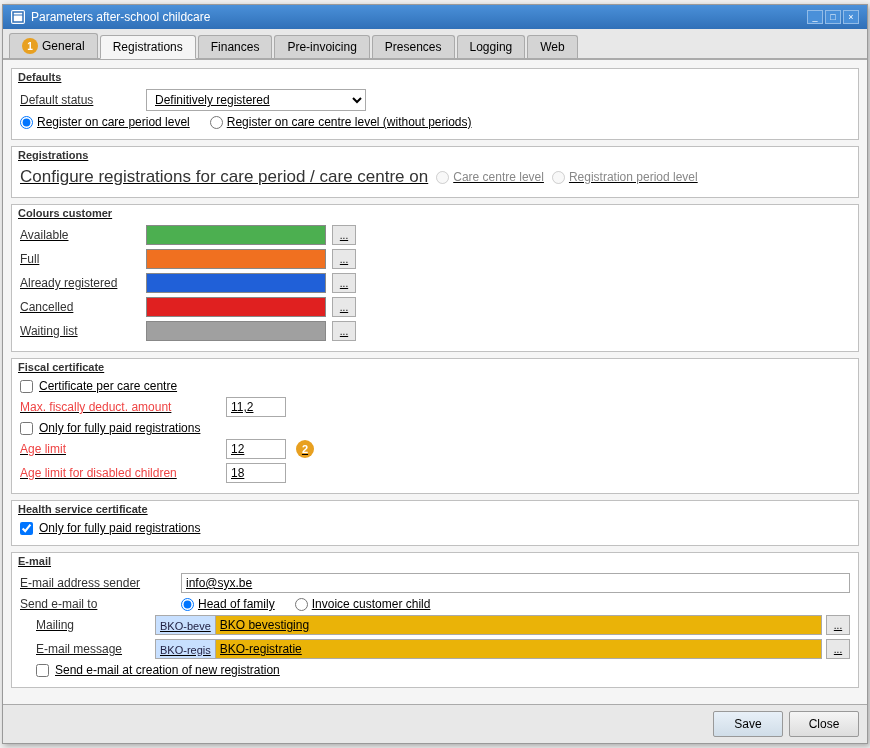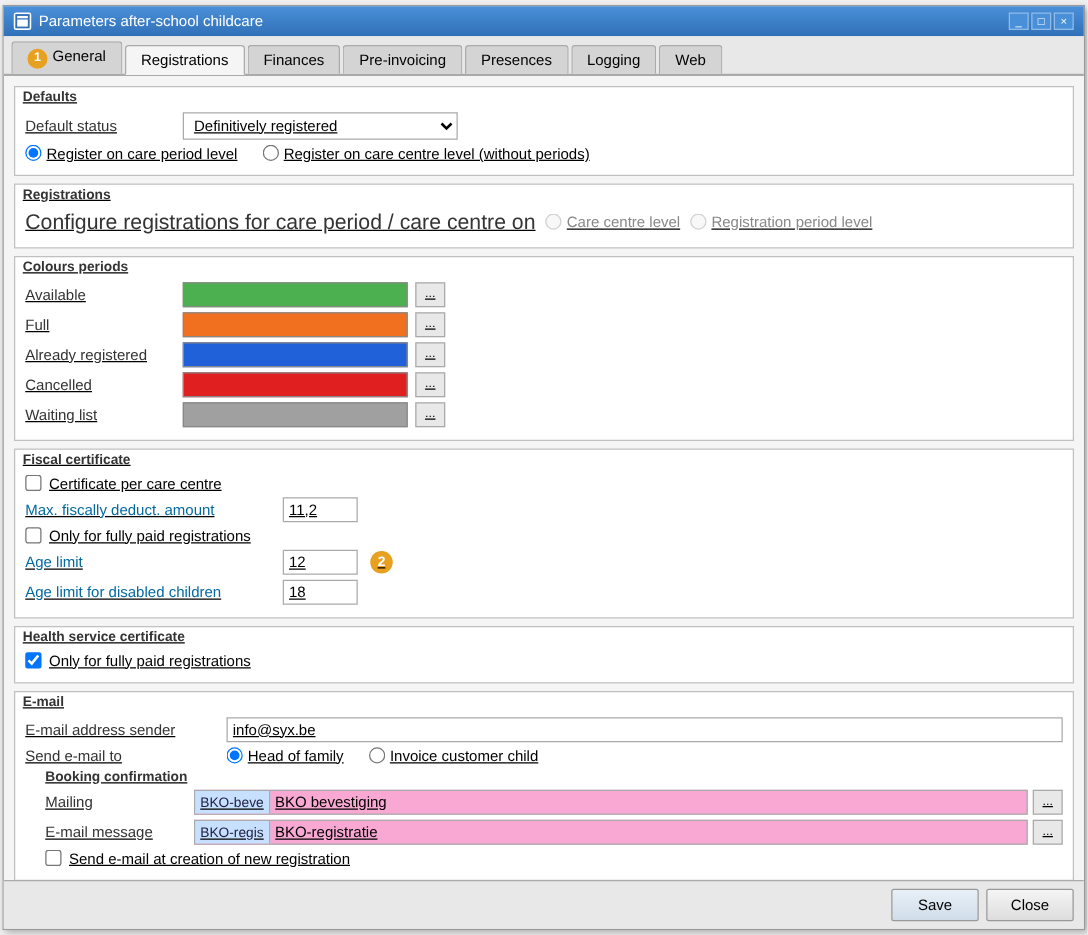--- a/index.html
+++ b/index.html
@@ -136,21 +136,21 @@
       align-items: center;
       margin-bottom: 4px;
       gap: 6px;
     }
     .field-label {
       color: #333;
       min-width: 120px;
       font-size: 12px;
     }
     .field-label-wide {
-      color: #0369a1;
+      color: #ef4444;
       min-width: 200px;
       font-size: 12px;
     }
     select.field-select {
       height: 22px;
       border: 1px solid #aaa;
       background: white;
       font-size: 12px;
       padding: 0 4px;
       width: 220px;
@@ -272,21 +272,21 @@
     .mailing-label {
       min-width: 115px;
       font-size: 12px;
       color: #333;
     }
     .mailing-input-wrap {
       display: flex;
       align-items: center;
       flex: 1;
       border: 1px solid #aaa;
-      background: #f9a8d4;
+      background: #eab308;
       height: 20px;
     }
     .mailing-input-wrap .mailing-tag {
       border: none;
       border-right: 1px solid #aaa;
       height: 100%;
       line-height: 20px;
     }
     .mailing-input-wrap input {
       border: none;
@@ -419,21 +419,21 @@
           </div>
           <div class="radio-item-disabled">
             <input type="radio" name="reg_config" disabled="" style="">
             <label>Registration period level</label>
           </div>
         </div>
       </div>
     </div>
 
     <div class="section">
-      <div class="section-header">Colours periods</div>
+      <div class="section-header">Colours customer</div>
       <div class="section-content">
         <div class="color-row">
           <span class="color-label">Available</span>
           <div class="color-swatch" style="background:#4caf50;"></div>
           <button class="ellipsis-btn">...</button>
         </div>
         <div class="color-row">
           <span class="color-label">Full</span>
           <div class="color-swatch" style="background:#f07020;"></div>
           <button class="ellipsis-btn">...</button>
@@ -506,21 +506,20 @@
             <div class="radio-item">
               <input type="radio" name="send_to" checked="" style="">
               <label>Head of family</label>
             </div>
             <div class="radio-item">
               <input type="radio" name="send_to" style="">
               <label>Invoice customer child</label>
             </div>
           </div>
         </div>
-        <div class="subsection-header indent">Booking confirmation</div>
         <div class="mailing-row indent">
           <span class="mailing-label">Mailing</span>
           <div class="mailing-input-wrap">
             <span class="mailing-tag">BKO-beve</span>
             <input type="text" value="BKO bevestiging" style="">
           </div>
           <button class="ellipsis-btn">...</button>
         </div>
         <div class="mailing-row indent">
           <span class="mailing-label">E-mail message</span>

